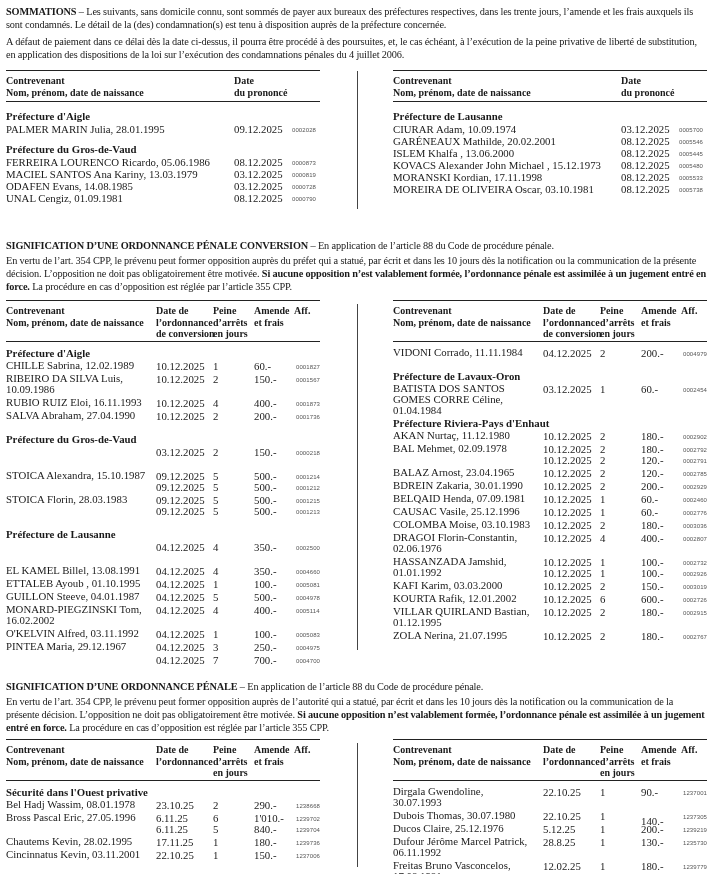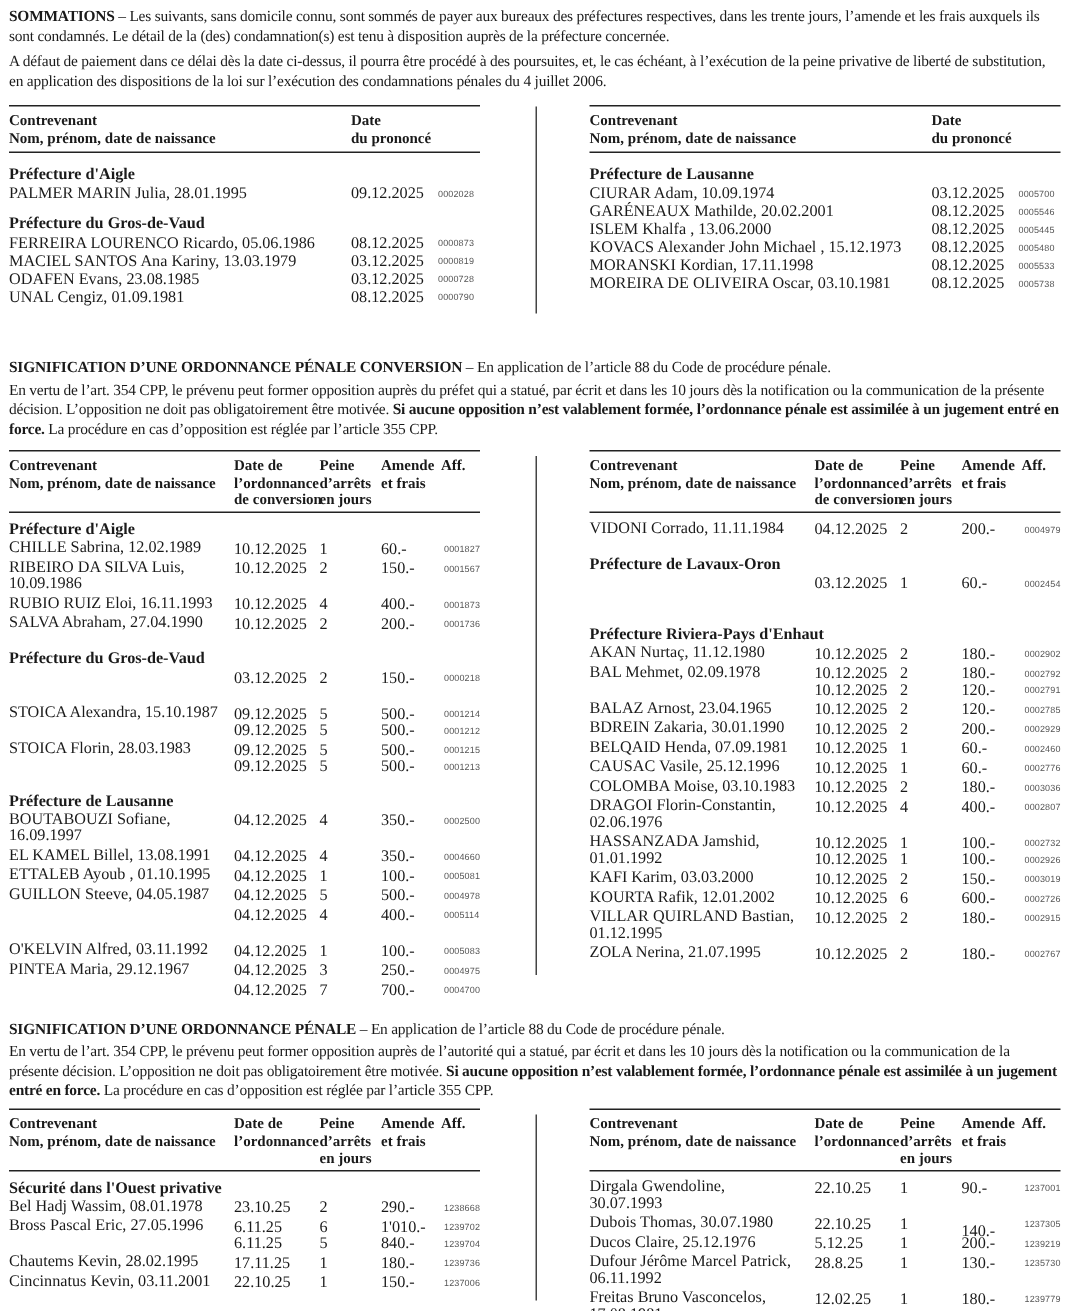--- a/index.html
+++ b/index.html
@@ -57,21 +57,21 @@
         <span class="c name">FERREIRA LOURENCO Ricardo, 05.06.1986</span>
         <span class="c" style="left:228px">08.12.2025</span>
         <span class="c aff" style="left:286px;top:1px">0000873</span>
       </div>
       <div class="row" style="height:12px">
         <span class="c name">MACIEL SANTOS Ana Kariny, 13.03.1979</span>
         <span class="c" style="left:228px">03.12.2025</span>
         <span class="c aff" style="left:286px;top:1px">0000819</span>
       </div>
       <div class="row" style="height:12px">
-        <span class="c name">ODAFEN Evans, 23.08.1985</span>
+        <span class="c name">ODAFEN Evans, 14.08.1985</span>
         <span class="c" style="left:228px">03.12.2025</span>
         <span class="c aff" style="left:286px;top:1px">0000728</span>
       </div>
       <div class="row" style="height:12px">
         <span class="c name">UNAL Cengiz, 01.09.1981</span>
         <span class="c" style="left:228px">08.12.2025</span>
         <span class="c aff" style="left:286px;top:1px">0000790</span>
       </div>
     </div>
 </div>
@@ -211,48 +211,48 @@
         <span class="c" style="left:248px;top:0px">500.-</span>
         <span class="c aff" style="left:290px;top:1px">0001215</span>
         <span class="c" style="left:150px;top:11px">09.12.2025</span>
         <span class="c" style="left:207px;top:11px">5</span>
         <span class="c" style="left:248px;top:11px">500.-</span>
         <span class="c aff" style="left:290px;top:12px">0001213</span>
       </div>
       <div class="gap" style="height:10px"></div>
       <div class="grp">Préfecture de Lausanne</div>
       <div class="row" style="height:24px">
-        <span class="c name" style="width:140px;line-height:11px">BOUTABOUZI Sofiane, 16.09.1997</span>
         <span class="c" style="left:150px;top:0px">04.12.2025</span>
         <span class="c" style="left:207px;top:0px">4</span>
         <span class="c" style="left:248px;top:0px">350.-</span>
         <span class="c aff" style="left:290px;top:1px">0002500</span>
       </div>
       <div class="row" style="height:13px">
         <span class="c name" style="width:140px;line-height:11px">EL KAMEL Billel, 13.08.1991</span>
         <span class="c" style="left:150px;top:0px">04.12.2025</span>
         <span class="c" style="left:207px;top:0px">4</span>
         <span class="c" style="left:248px;top:0px">350.-</span>
         <span class="c aff" style="left:290px;top:1px">0004660</span>
       </div>
       <div class="row" style="height:13px">
         <span class="c name" style="width:140px;line-height:11px">ETTALEB Ayoub , 01.10.1995</span>
         <span class="c" style="left:150px;top:0px">04.12.2025</span>
         <span class="c" style="left:207px;top:0px">1</span>
         <span class="c" style="left:248px;top:0px">100.-</span>
         <span class="c aff" style="left:290px;top:1px">0005081</span>
       </div>
       <div class="row" style="height:13px">
-        <span class="c name" style="width:140px;line-height:11px">GUILLON Steeve, 04.05.1987</span>
+        <span class="c name" style="width:140px;line-height:11px">GUILLON Steeve, 04.01.1987</span>
         <span class="c" style="left:150px;top:0px">04.12.2025</span>
         <span class="c" style="left:207px;top:0px">5</span>
         <span class="c" style="left:248px;top:0px">500.-</span>
         <span class="c aff" style="left:290px;top:1px">0004978</span>
       </div>
       <div class="row" style="height:24px">
+        <span class="c name" style="width:140px;line-height:11px">MONARD-PIEGZINSKI Tom, 16.02.2002</span>
         <span class="c" style="left:150px;top:0px">04.12.2025</span>
         <span class="c" style="left:207px;top:0px">4</span>
         <span class="c" style="left:248px;top:0px">400.-</span>
         <span class="c aff" style="left:290px;top:1px">0005114</span>
       </div>
       <div class="row" style="height:13px">
         <span class="c name" style="width:140px;line-height:11px">O'KELVIN Alfred, 03.11.1992</span>
         <span class="c" style="left:150px;top:0px">04.12.2025</span>
         <span class="c" style="left:207px;top:0px">1</span>
         <span class="c" style="left:248px;top:0px">100.-</span>
@@ -301,20 +301,21 @@
       <div class="row" style="height:13px">
         <span class="c name" style="width:140px;line-height:11px">VIDONI Corrado, 11.11.1984</span>
         <span class="c" style="left:150px;top:0px">04.12.2025</span>
         <span class="c" style="left:207px;top:0px">2</span>
         <span class="c" style="left:248px;top:0px">200.-</span>
         <span class="c aff" style="left:290px;top:1px">0004979</span>
       </div>
       <div class="gap" style="height:10px"></div>
       <div class="grp">Préfecture de Lavaux-Oron</div>
       <div class="row" style="height:24px">
+        <span class="c name" style="width:140px;line-height:11px">BATISTA DOS SANTOS GOMES CORRE Céline, 01.04.1984</span>
         <span class="c" style="left:150px;top:0px">03.12.2025</span>
         <span class="c" style="left:207px;top:0px">1</span>
         <span class="c" style="left:248px;top:0px">60.-</span>
         <span class="c aff" style="left:290px;top:1px">0002454</span>
       </div>
       <div class="gap" style="height:10px"></div>
       <div class="grp">Préfecture Riviera-Pays d'Enhaut</div>
       <div class="row" style="height:13px">
         <span class="c name" style="width:140px;line-height:11px">AKAN Nurtaç, 11.12.1980</span>
         <span class="c" style="left:150px;top:0px">10.12.2025</span>

